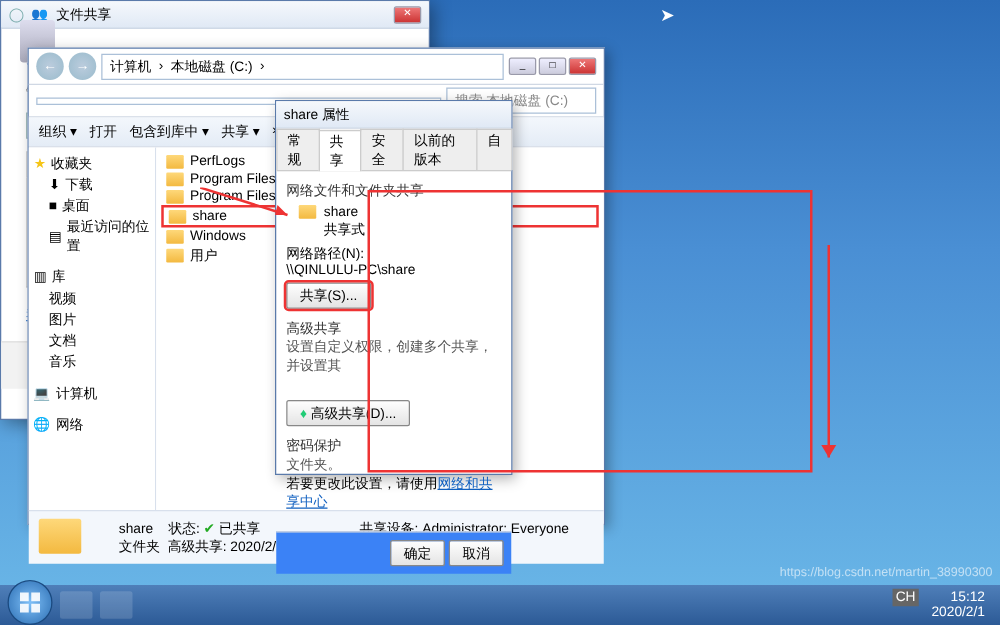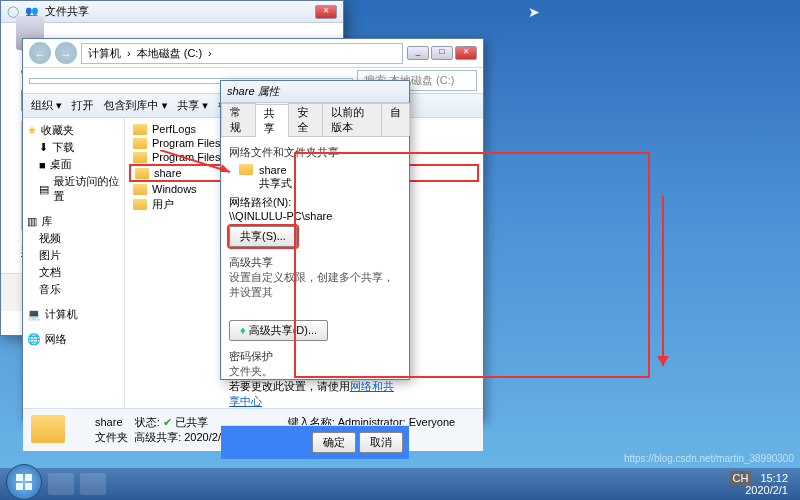--- a/index.html
+++ b/index.html
@@ -3,21 +3,21 @@
 <meta charset="utf-8">
 <style>
 * { box-sizing: border-box; margin: 0; padding: 0; font-family: "Microsoft YaHei", Tahoma, sans-serif; font-size: 11px; }
 body { width: 800px; height: 500px; background: linear-gradient(180deg, #2b6cb8 0%, #4a8fd4 40%, #6bb8e8 100%); overflow: hidden; position: relative; }
 .cursor { position: absolute; left: 528px; top: 4px; font-size: 14px; color: #fff; z-index: 100; }
 
 .desktop-icon { position: absolute; left: 16px; top: 16px; width: 28px; height: 34px; }
 .trash { background: linear-gradient(#dde,#aab); border-radius: 3px; }
 
 .win { position: absolute; background: #fff; border: 1px solid #5a7aaa; box-shadow: 3px 3px 10px rgba(0,0,0,.3); }
-.win-title { background: linear-gradient(#f5f8fc,#e0e9f5); border-bottom: 1px solid #c0cde0; padding: 3px 6px; display: flex; align-items: center; gap: 6px; font-style: italic; }
+.win-title { background: linear-gradient(#f5f8fc,#e0e9f5); border-bottom: 1px solid #c0cde0; padding: 3px 6px; display: flex; align-items: center; gap: 6px; }
 .win-controls { margin-left: auto; display: flex; gap: 2px; }
 .win-btn { width: 22px; height: 14px; background: linear-gradient(#eef,#ccd); border: 1px solid #99a; border-radius: 2px; font-size: 8px; text-align: center; }
 .win-btn.close { background: linear-gradient(#e77,#c33); color: #fff; }
 
 .explorer { left: 22px; top: 38px; width: 462px; height: 382px; }
 .exp-nav { display: flex; align-items: center; padding: 3px 6px; border-bottom: 1px solid #d0d8e4; gap: 4px; }
 .navarrow { width: 22px; height: 22px; border-radius: 50%; background: radial-gradient(#bcd,#9bc); color: #fff; text-align: center; line-height: 22px; }
 .addr { flex: 1; background: #fff; border: 1px solid #abc0d8; padding: 2px 6px; display: flex; gap: 6px; align-items: center; }
 .search-box { width: 120px; background: #fff; border: 1px solid #abc0d8; padding: 2px 6px; color: #888; }
 .toolbar { display: flex; gap: 10px; padding: 4px 8px; background: linear-gradient(#f3f7fc,#e4ecf6); border-bottom: 1px solid #d0d8e4; }
@@ -174,21 +174,21 @@
         </div>
     </div>
   </div>
   <div class="statusbar">
     <div class="big-folder"></div>
     <div>
       <div><span>share</span>&nbsp;&nbsp;&nbsp;&nbsp;<span>状态:</span> <span style="color:#2a2">✔</span> <span>已共享</span></div>
       <div><span>文件夹</span>&nbsp;&nbsp;<span>高级共享:</span> <span>2020/2/1 14:54</span></div>
     </div>
     <div>
-      <div><span>键入名称:</span> <span>Administrator; Everyone</span></div>
+      <div><span>共享设备:</span> <span>Administrator; Everyone</span></div>
     </div>
   </div>
 </div>
 
 <div class="win props">
   <div class="win-title">
       <span>share 属性</span>
     </div>
   <div class="tabs">
     <div class="tab">常规</div>
@@ -299,16 +299,16 @@
       <svg width="20" height="20">
         <rect x="2" y="2" width="7" height="7" fill="#fff" opacity=".9"></rect>
         <rect x="11" y="2" width="7" height="7" fill="#fff" opacity=".9"></rect>
         <rect x="2" y="11" width="7" height="7" fill="#fff" opacity=".9"></rect>
         <rect x="11" y="11" width="7" height="7" fill="#fff" opacity=".9"></rect>
       </svg>
     </div>
   <div class="tb-ico"></div>
   <div class="tb-ico"></div>
   <div class="clock">
-    <span style="background:#666;padding:1px 3px;margin-right:6px">CH</span>
+    <span style="background:#666;padding:1px 3px;margin-right:22px">CH</span>
     <span>15:12</span><br><span>2020/2/1</span>
   </div>
 </div>
 
 </body></html>

